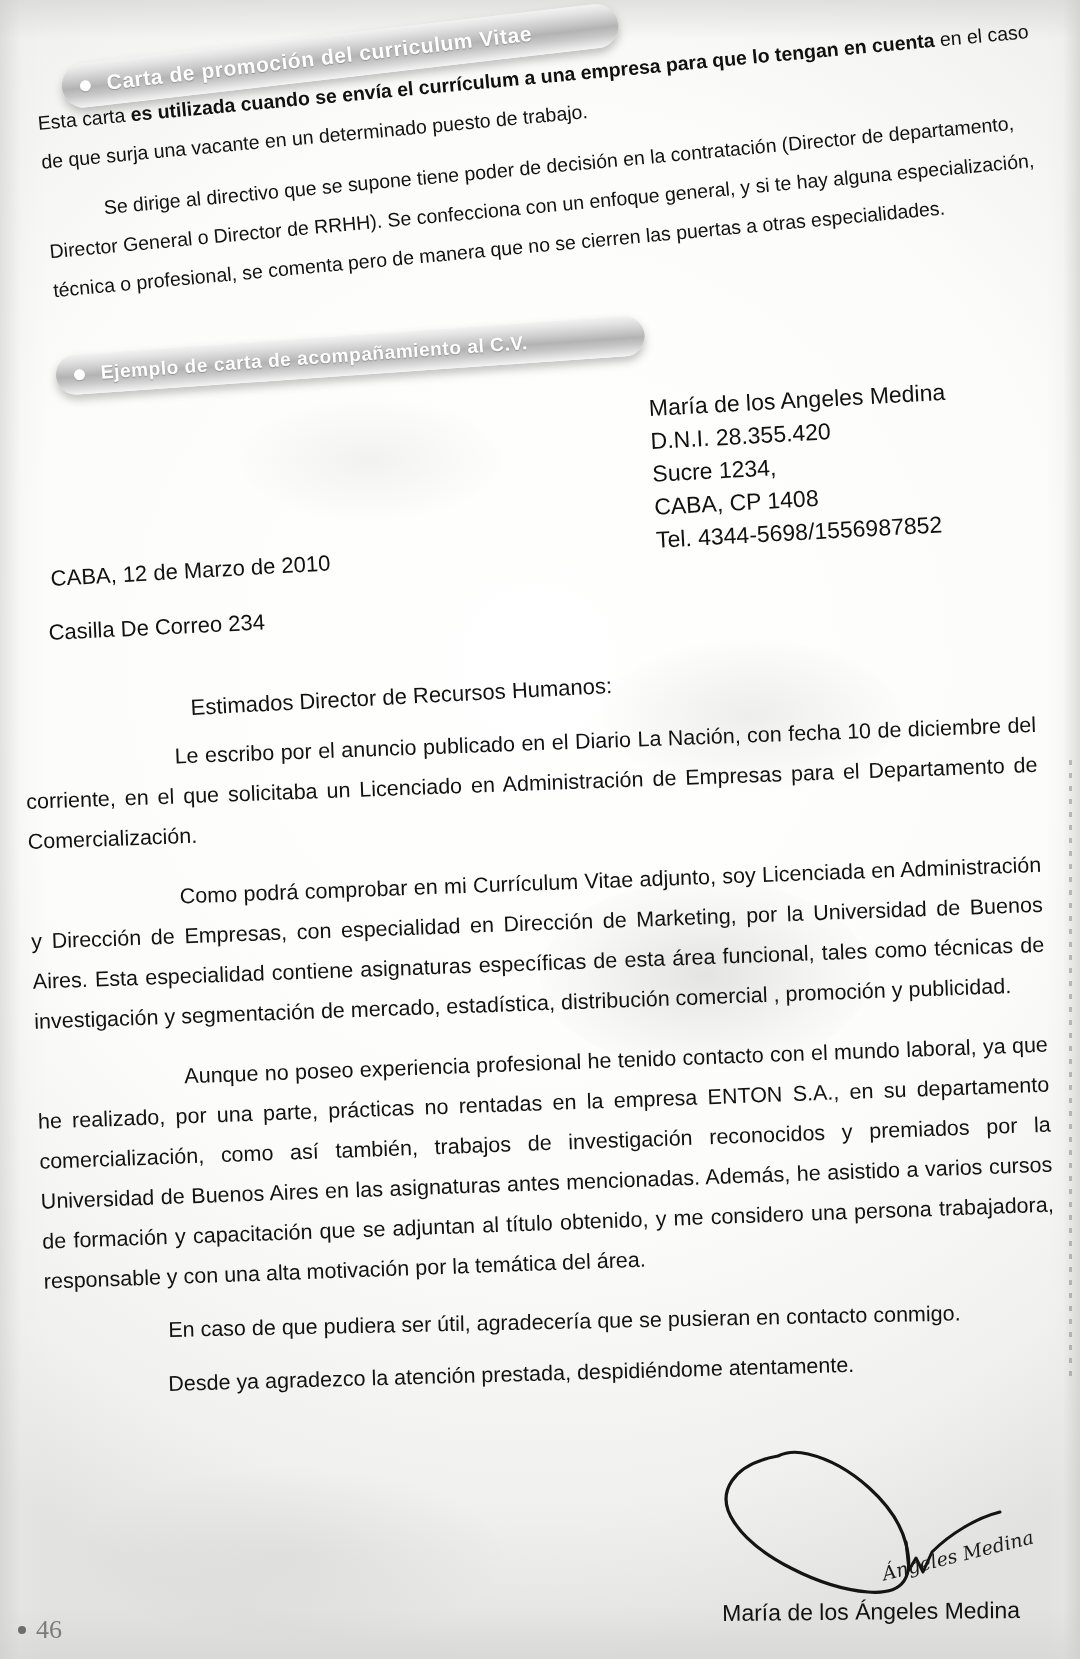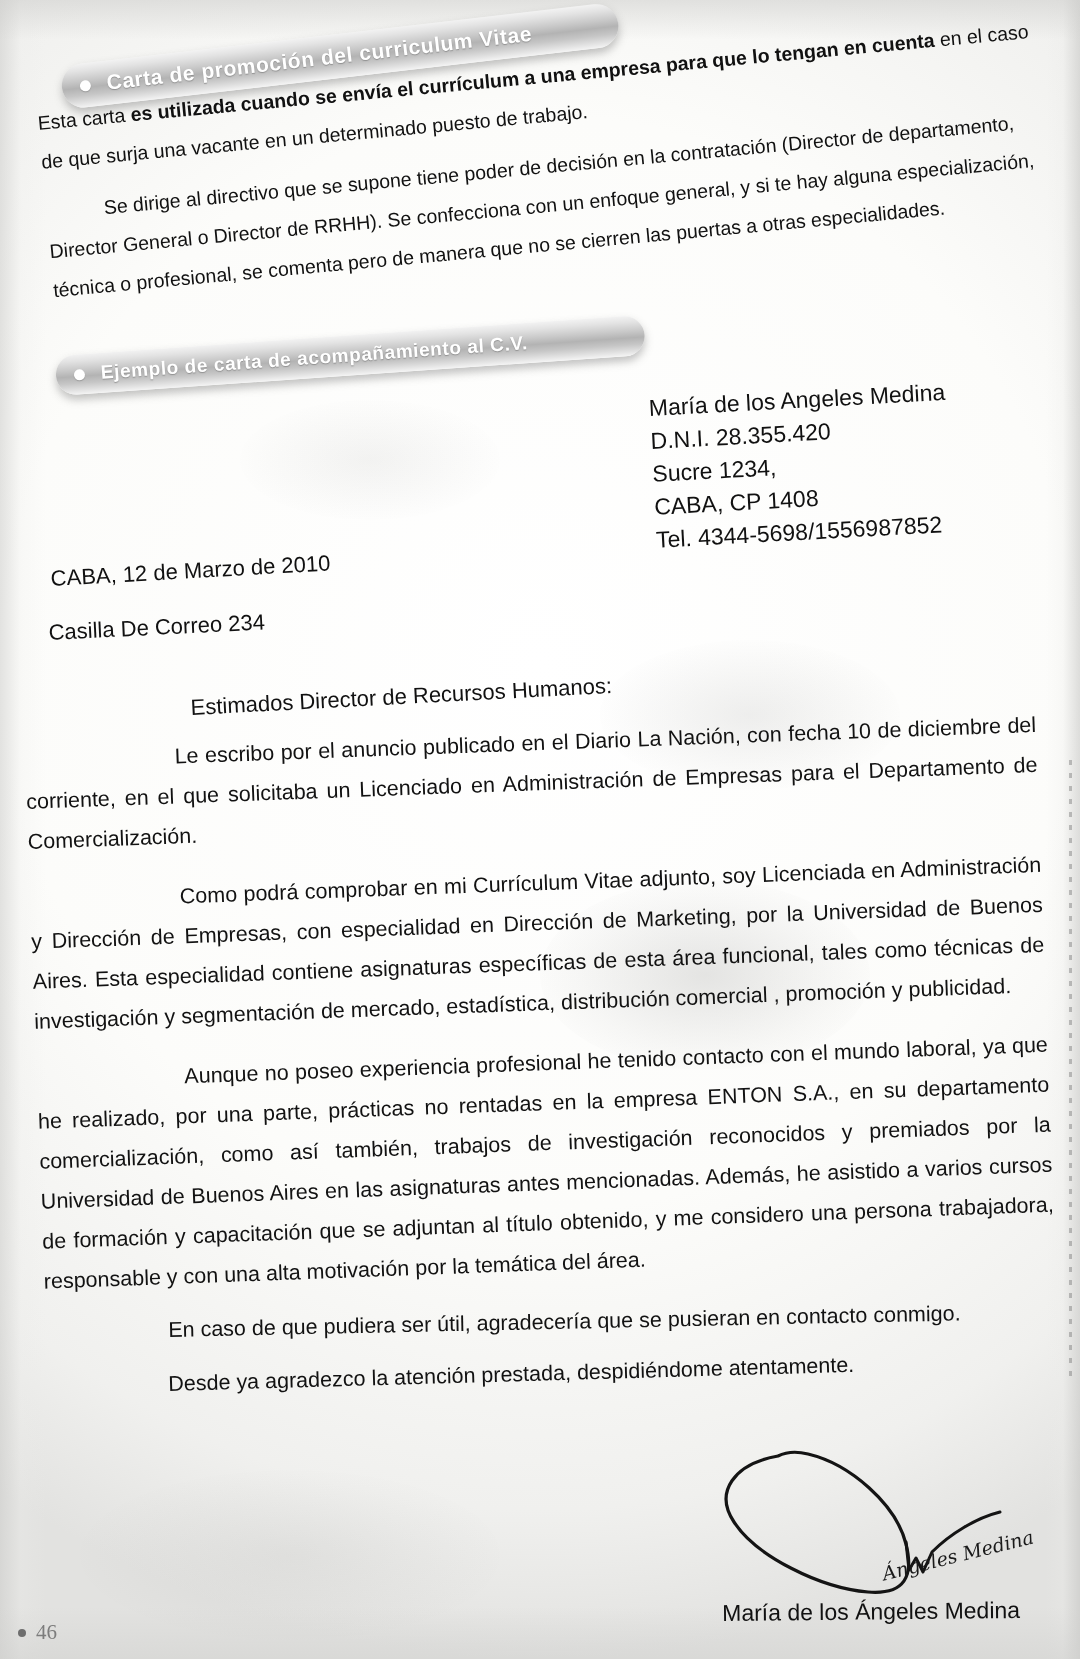--- a/index.html
+++ b/index.html
@@ -226,21 +226,21 @@
     transform-origin: left top;
     white-space: nowrap;
   }
 
   
   #folio {
     position: absolute;
     left: 18px; bottom: 14px;
     display: flex; align-items: center; gap: 10px;
     color: #7c7c7c;
-    font-size: 21px;
+    font-size: 26px;
     font-family: "Liberation Serif", serif;
   }
   #folio .fbullet {
     width: 8px; height: 8px; border-radius: 50%;
     background: #6e6e6e; display: inline-block;
   }
 </style>
 </head>
 <body>
 

